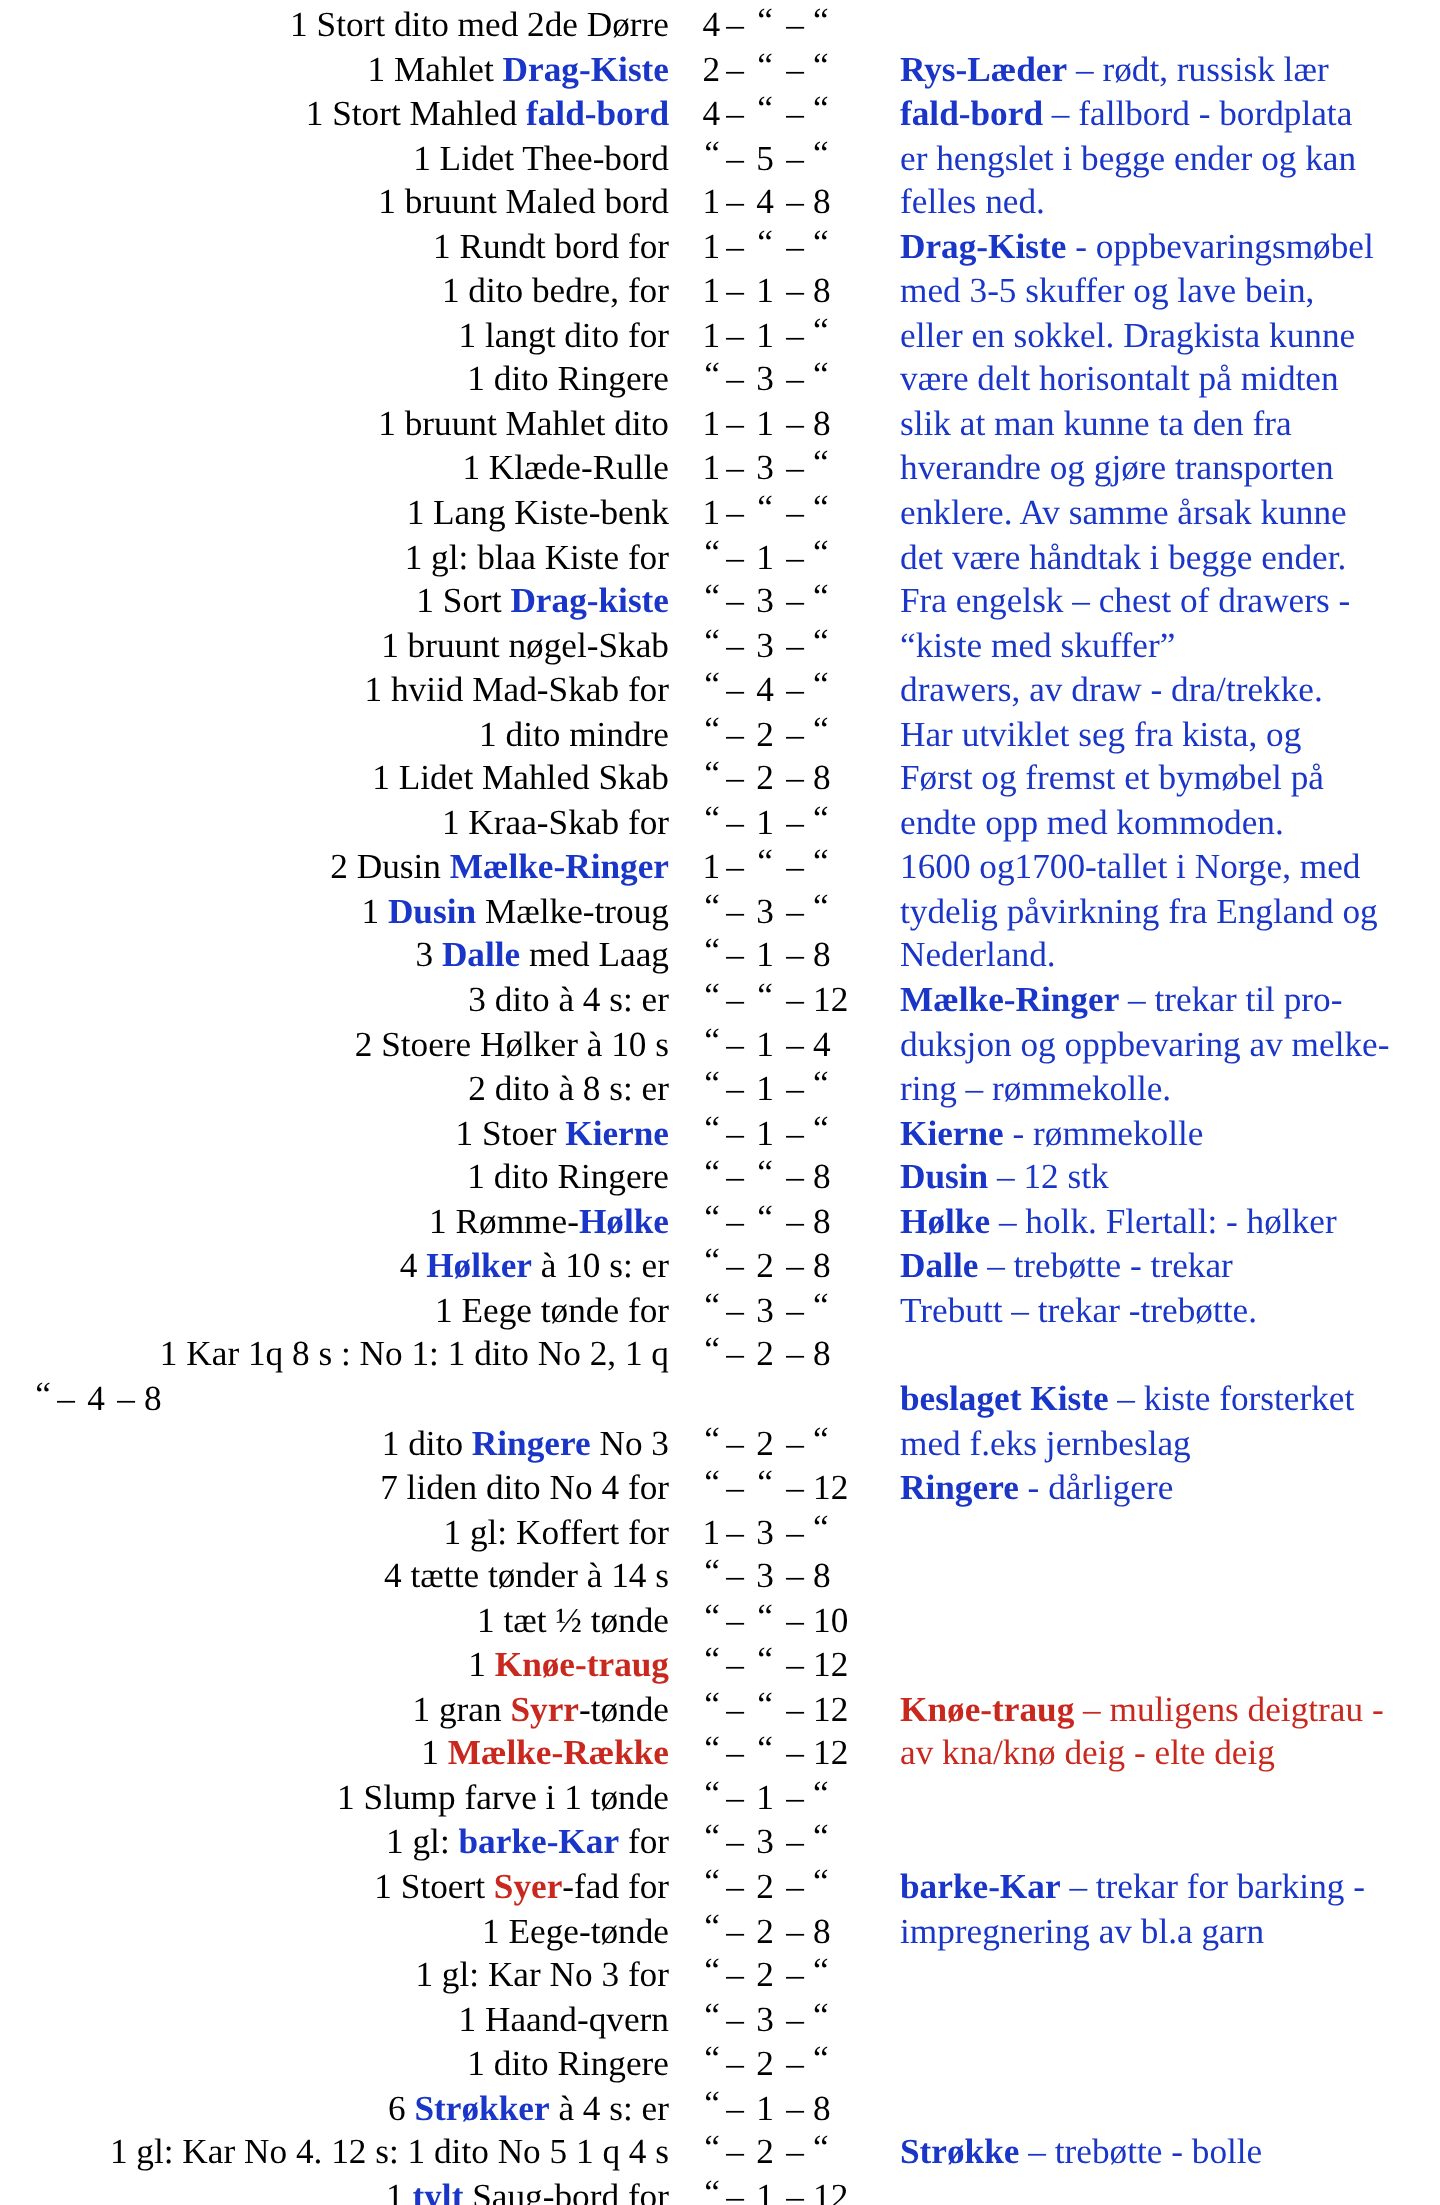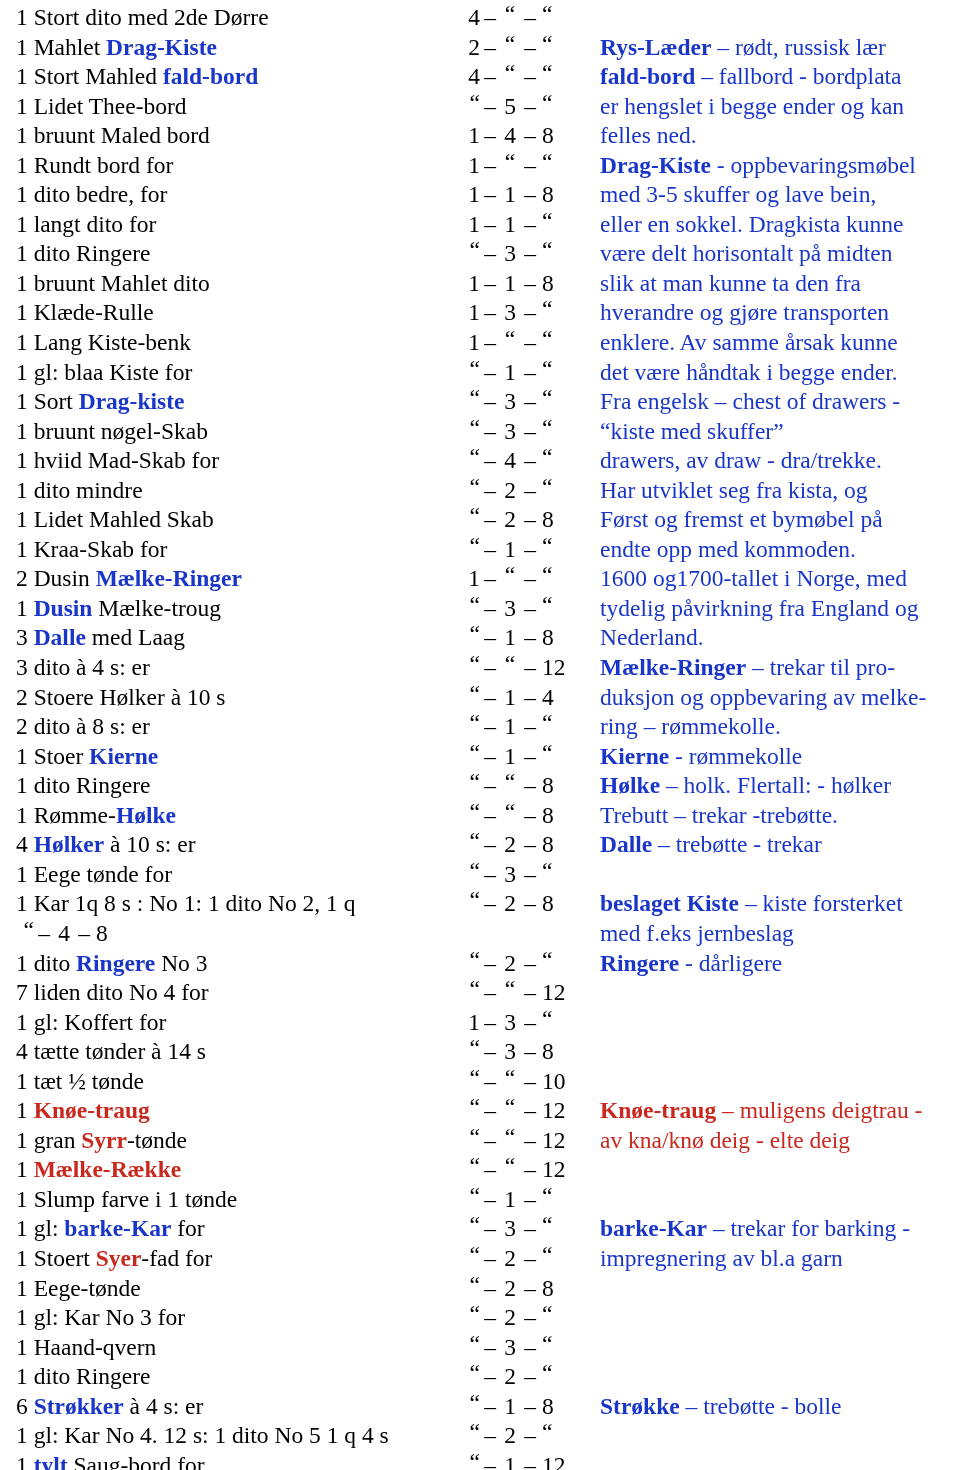--- a/index.html
+++ b/index.html
@@ -41,20 +41,21 @@
     font-size: 23.5px;
     white-space: nowrap;
   }
 
   .inv-desc {
     flex: 0 0 446px;
     width: 446px;
     padding-left: 16px;
     box-sizing: border-box;
     overflow: hidden;
+    text-align: right;
   }
 
   .inv-amount {
     flex: 0 0 150px;
     width: 150px;
     display: flex;
     align-items: baseline;
     box-sizing: border-box;
   }
   .amt-a {
@@ -633,23 +634,24 @@
       <div class="gl-line"><span>Har utviklet seg fra kista, og</span></div>
       <div class="gl-line"><span>Først og fremst et bymøbel på</span></div>
       <div class="gl-line"><span>endte opp med kommoden.</span></div>
       <div class="gl-line"><span>1600 og1700-tallet i Norge, med</span></div>
       <div class="gl-line"><span>tydelig påvirkning fra England og</span></div>
       <div class="gl-line"><span>Nederland.</span></div>
       <div class="gl-line"><span class="gl-term">Mælke-Ringer</span><span> – trekar til pro-</span></div>
       <div class="gl-line"><span>duksjon og oppbevaring av melke-</span></div>
       <div class="gl-line"><span>ring – rømmekolle.</span></div>
       <div class="gl-line"><span class="gl-term">Kierne</span><span> - rømmekolle</span></div>
+      <div class="gl-line"><span class="gl-term">Dusin</span><span> – 12 stk</span></div>
       <div class="gl-line"><span class="gl-term">Hølke</span><span> – holk. Flertall: - hølker</span></div>
+      <div class="gl-line"><span class="gl-term">Dalle</span><span> – trebøtte - trekar</span></div>
       <div class="gl-line"><span>Trebutt – trekar -trebøtte.</span></div>
-      <div class="gl-line"><span class="gl-term">Dalle</span><span> – trebøtte - trekar</span></div>
       <div class="gl-line blank">&nbsp;</div>
       <div class="gl-line"><span class="gl-term">beslaget Kiste</span><span> – kiste forsterket</span></div>
       <div class="gl-line"><span>med f.eks jernbeslag</span></div>
       <div class="gl-line"><span class="gl-term">Ringere</span><span> - dårligere</span></div>
       <div class="gl-line blank">&nbsp;</div>
       <div class="gl-line blank">&nbsp;</div>
       <div class="gl-line blank">&nbsp;</div>
       <div class="gl-line blank">&nbsp;</div>
       <div class="gl-line red"><span class="gl-term">Knøe-traug</span><span> – muligens deigtrau -</span></div>
       <div class="gl-line red"><span>av kna/knø deig - elte deig</span></div>

